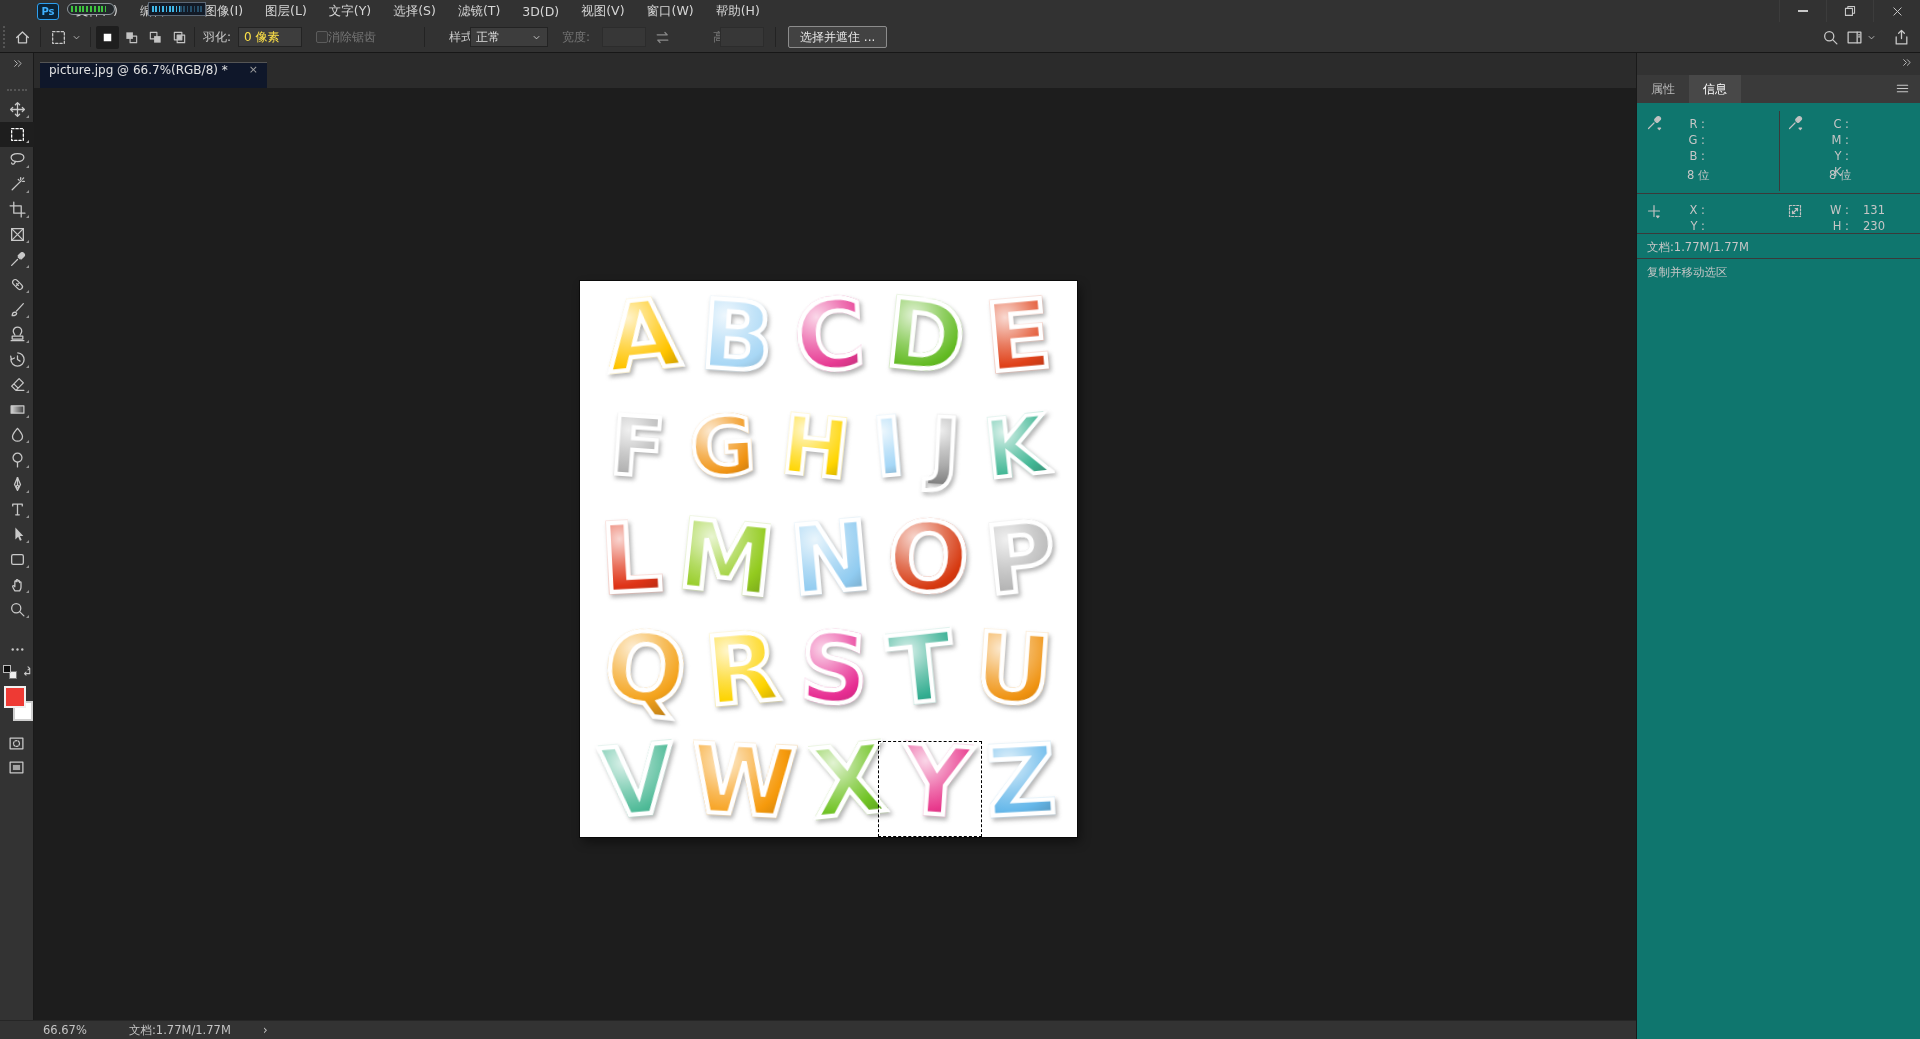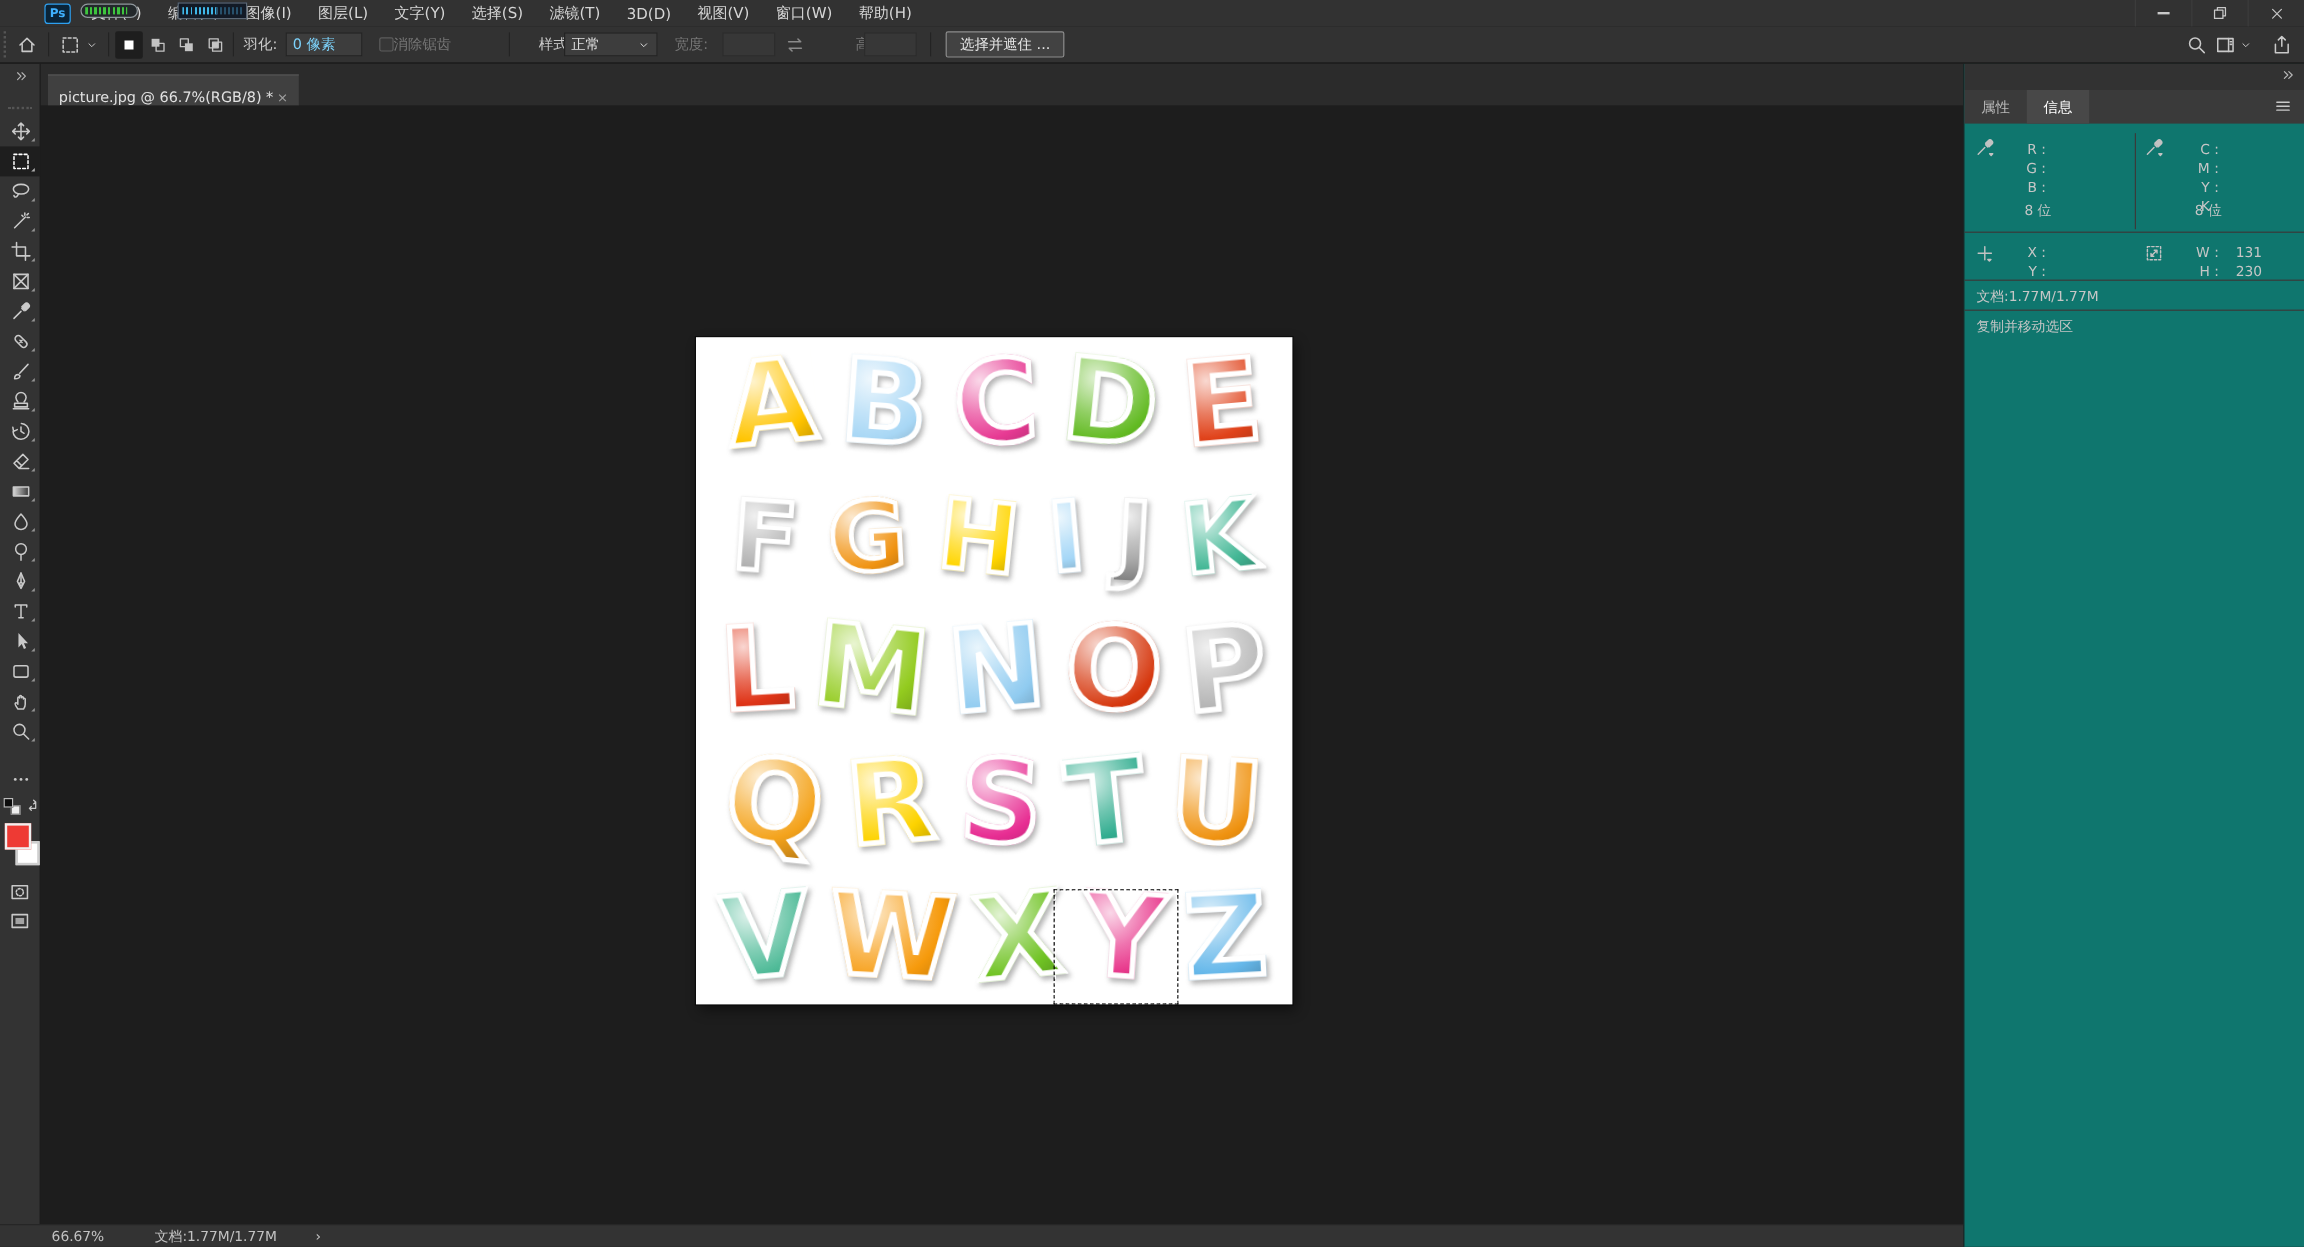--- a/index.html
+++ b/index.html
@@ -25,21 +25,21 @@
 .winbtn{width:47px;height:22px;display:flex;align-items:center;justify-content:center;color:#c9c9c9;border-left:1px solid #3c3c3c}
 .minbar{width:10px;height:2px;background:#c9c9c9}
 
 
 #optionsbar{position:absolute;left:0;top:22px;width:1920px;height:31px;background:#323232;border-bottom:1px solid #171717;z-index:25}
 #optionsbar .it{position:absolute;top:0;height:30px;display:flex;align-items:center;color:#c9c9c9}
 .grabber{width:4px;height:22px;border-left:2px dotted #555}
 .osep{position:absolute;top:5px;width:1px;height:20px;background:#232323}
 .opt-label{font-size:12px;color:#cccccc;white-space:nowrap}
 .opt-label.dim{color:#767676}
-.opt-input{width:64px;height:20px;background:#3d3d3d;border:1px solid #232323;color:#7dd3fc;font-size:12px;padding:0 5px;display:flex;align-items:center}
+.opt-input{width:64px;height:20px;background:#3d3d3d;border:1px solid #232323;color:#fde047;font-size:12px;padding:0 5px;display:flex;align-items:center}
 .opt-input.dim{width:44px;background:#373737;border-color:#2c2c2c}
 .mode-btn{width:23px;height:23px;border-radius:2px;display:flex;align-items:center;justify-content:center;color:#c3c3c3}
 .mode-btn.active{background:#1e1e1e;color:#fff}
 .checkbox{width:12px;height:12px;border:1px solid #5c5c5c;background:#373737;border-radius:2px}
 .dropdown{width:78px;height:20px;background:#3d3d3d;border:1px solid #232323;color:#dedede;font-size:12px;
   display:flex;align-items:center;justify-content:space-between;padding:0 5px}
 .ps-button{height:22px;padding:0 11px;font-size:12px;color:#e6e6e6;background:#424242;border:1px solid #8c8c8c;border-radius:2px;
   display:flex;align-items:center;white-space:nowrap}
 
 
@@ -55,21 +55,21 @@
 #mini-colors .w{position:absolute;left:6px;top:6px;width:8px;height:8px;background:#eee;border:1px solid #777}
 #mini-colors .b{position:absolute;left:0;top:0;width:8px;height:8px;background:#0c0c0c;border:1px solid #bbb}
 #swap-colors{position:absolute;left:21px;top:611px;color:#c9c9c9}
 #fg-swatch{position:absolute;left:4px;top:633px;width:22px;height:22px;border:2px solid #f0f0f0;z-index:2}
 #bg-swatch{position:absolute;left:13px;top:648px;width:20px;height:20px;background:#fff;border:2px solid #cfcfcf;z-index:1}
 #quickmask{position:absolute;left:8px;top:682px;color:#c9c9c9}
 #screenmode{position:absolute;left:8px;top:706px;color:#c9c9c9}
 
 
 #tabstrip{position:absolute;left:34px;top:53px;width:1602px;height:35px;background:#2b2b2b}
-.doc-tab{position:absolute;left:6px;bottom:0;height:26px;background:#404040;display:flex;align-items:flex-end;padding:0 9px;gap:3px;border-top:1px solid #555}
+.doc-tab{position:absolute;left:6px;bottom:0;height:26px;background:#0f172a;display:flex;align-items:flex-start;padding:0 9px;gap:21px;border-top:1px solid #555}
 .doc-tab .t{font-size:12px;color:#e2e2e2;white-space:nowrap}
 .doc-tab .x{font-size:11px;color:#9e9e9e}
 #canvaspane{position:absolute;left:34px;top:88px;width:1602px;bottom:19px;background:#1d1d1d}
 #artboard{position:absolute;left:546px;top:193px;width:497px;height:556px;background:#ffffff;
   box-shadow:0 0 0 1px rgba(0,0,0,.55),3px 5px 10px rgba(0,0,0,.45);display:flex;flex-direction:column;overflow:hidden}
 .bubble-row{flex:1;display:flex;align-items:center;justify-content:space-evenly;padding:0 4px}
 .bubble{font-weight:bold;line-height:.9;font-size:95px;color:transparent;
   -webkit-text-fill-color:transparent;-webkit-background-clip:text;background-clip:text;
   -webkit-text-stroke:4.5px #ffffff;
   filter:drop-shadow(2px 3px 2px rgba(90,90,90,.45));}

